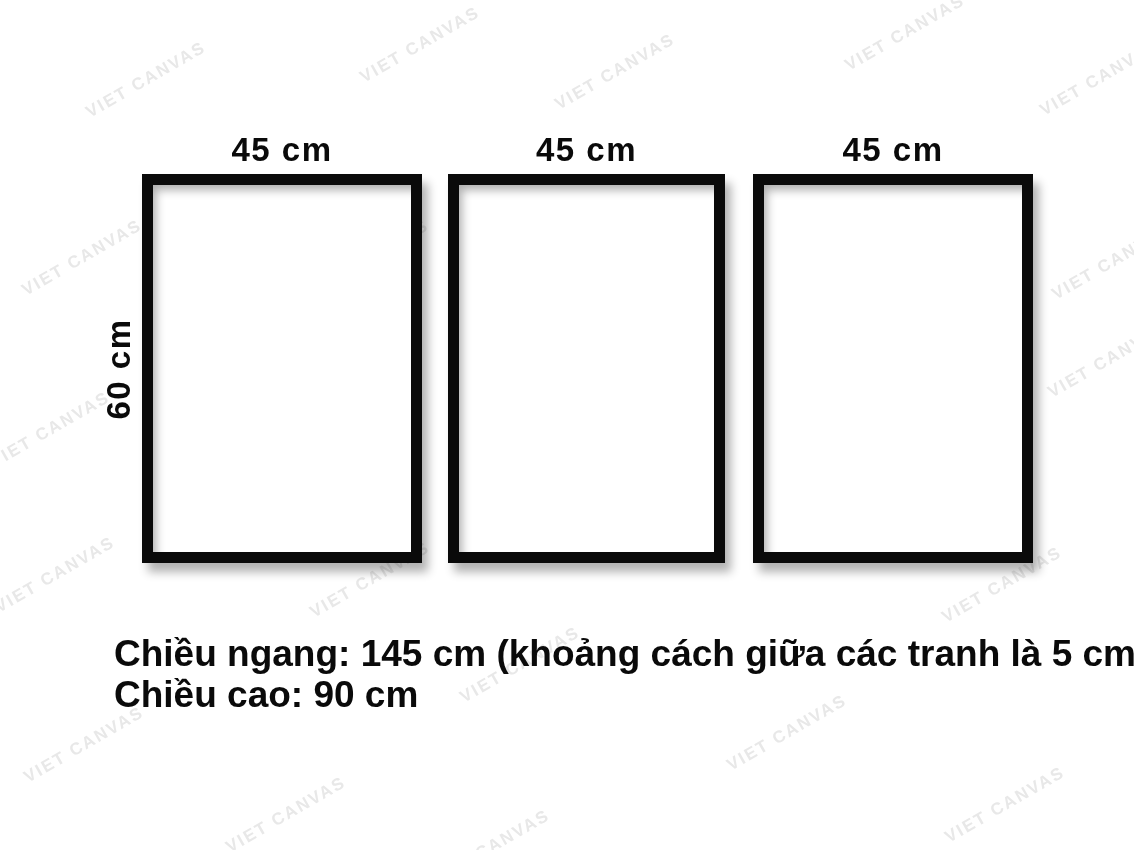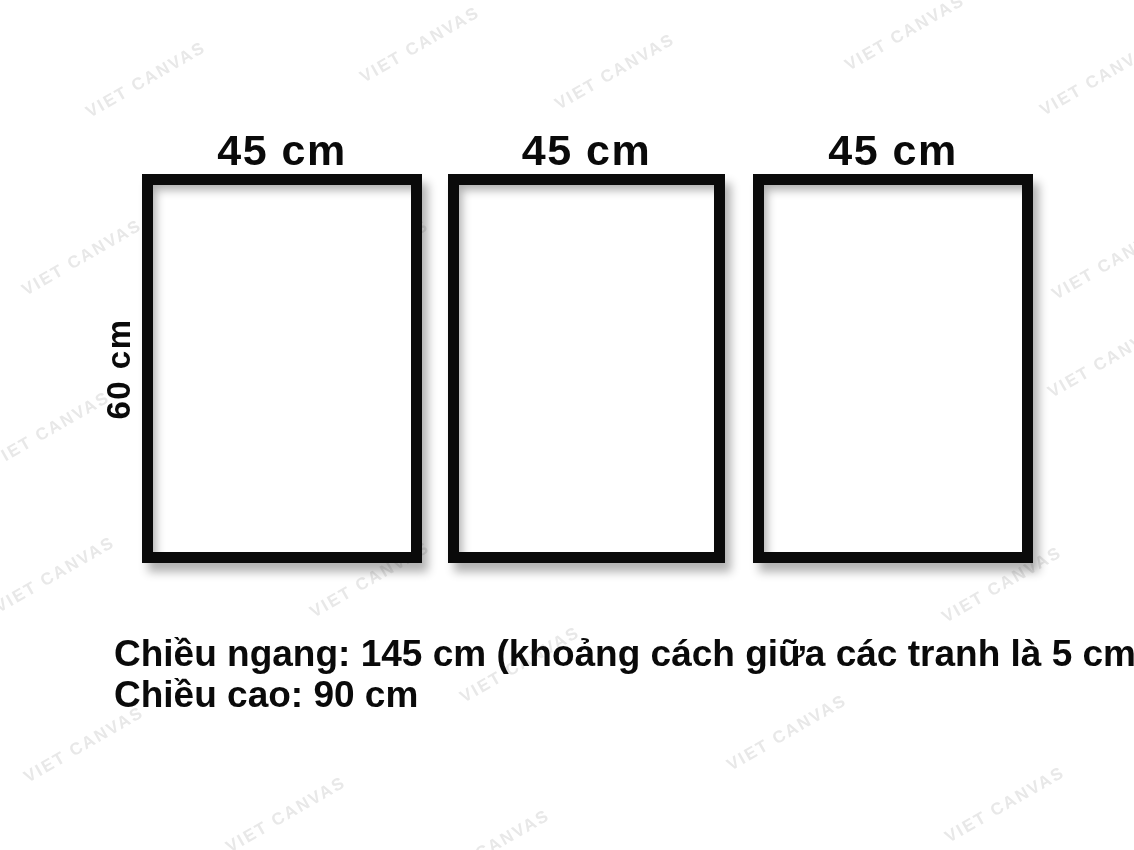--- a/index.html
+++ b/index.html
@@ -41,21 +41,21 @@
   .frame-1 { left: 142px; width: 280px; }
   .frame-2 { left: 448px; width: 277px; }
   .frame-3 { left: 753px; width: 280px; }
   
   .wlabel {
     position: absolute;
     top: 130px;
     height: 40px;
     line-height: 40px;
     text-align: center;
-    font-size: 43px;
+    font-size: 33px;
     font-weight: bold;
     letter-spacing: 1.5px;
     white-space: nowrap;
   }
   .wlabel-1 { left: 142px; width: 280px; }
   .wlabel-2 { left: 448px; width: 277px; }
   .wlabel-3 { left: 753px; width: 280px; }
   
   .hlabel {
     position: absolute;

